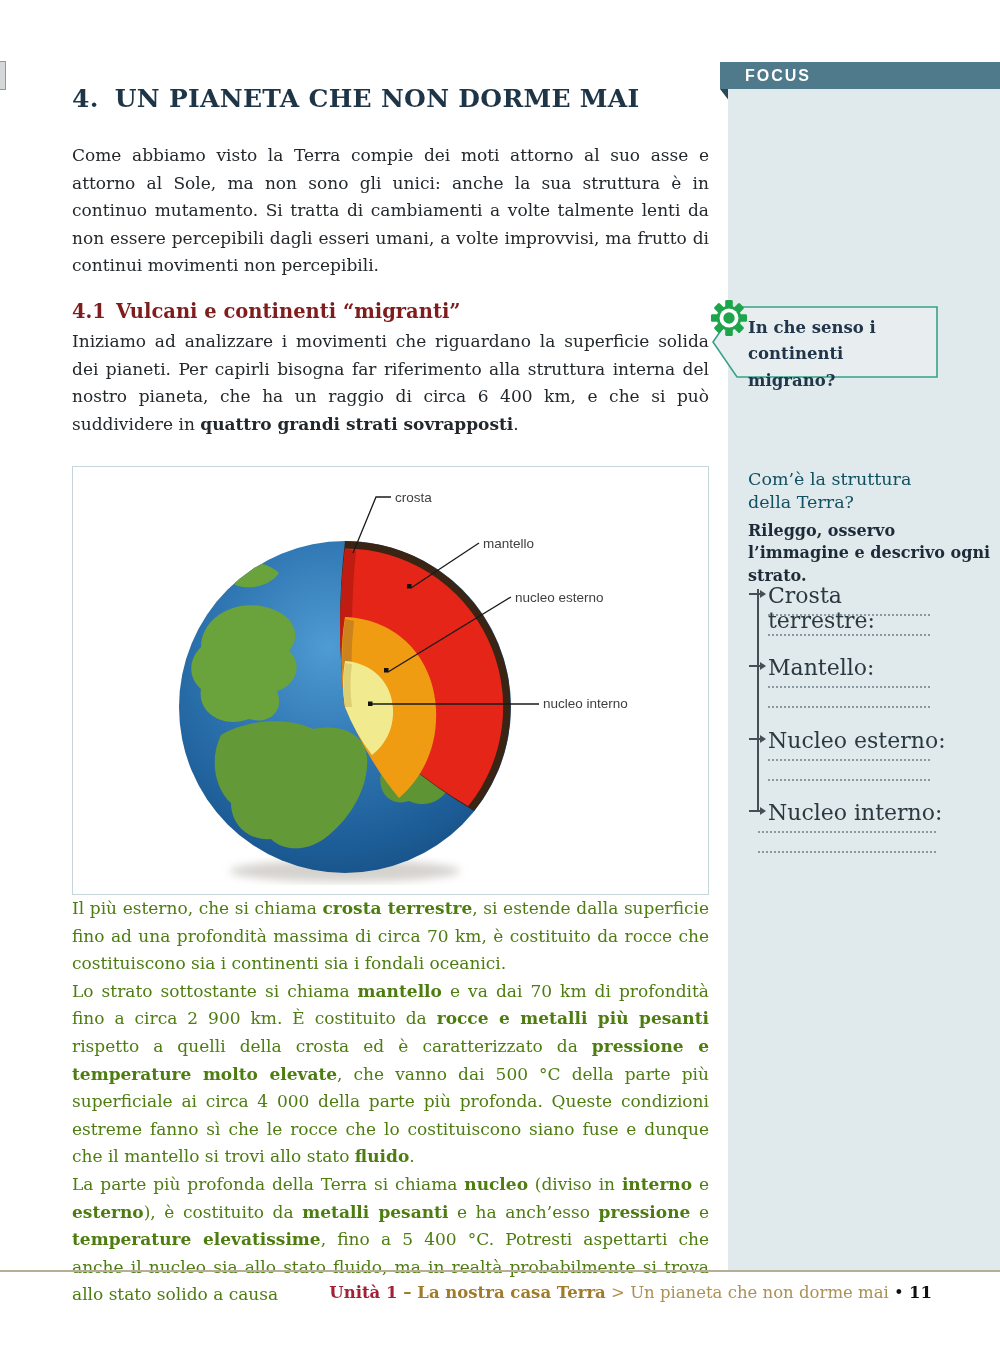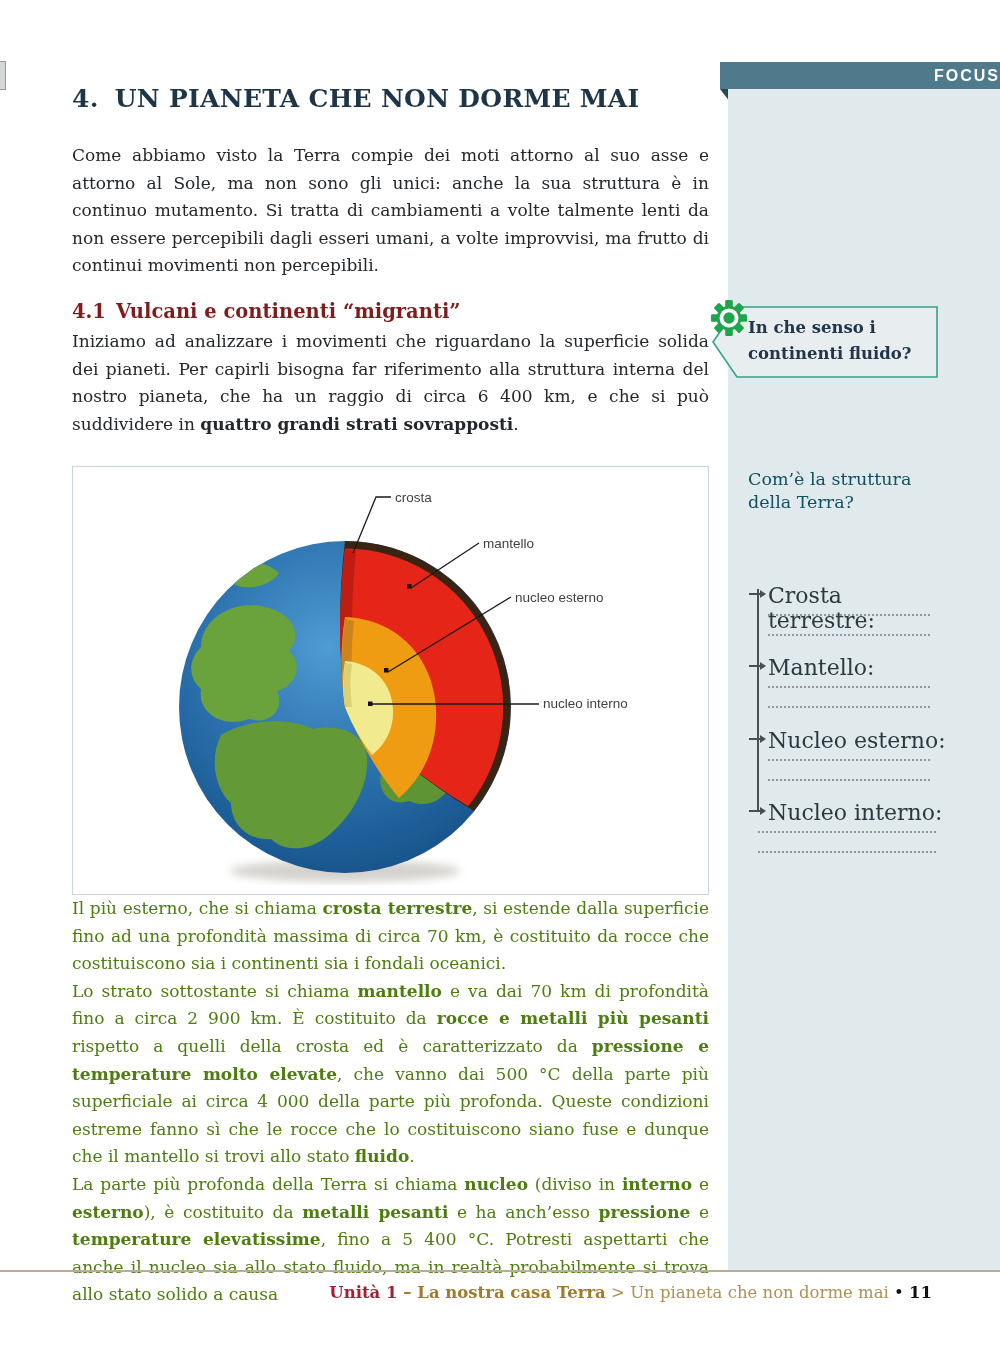--- a/index.html
+++ b/index.html
@@ -31,21 +31,21 @@
   .fig-label { font-family:"Liberation Sans", sans-serif; font-size:13.5px; fill:#3f3f3f; }
 
   .body-text { position:absolute; left:72px; top:895px; width:637px; }
   .body-text p { text-align:justify; font-size:17px; line-height:27.6px; color:#4d7c0f; }
 
   
   .sidebar { position:absolute; left:720px; top:62px; width:280px; height:1210px; }
   .focus-banner { position:absolute; left:0; top:0; width:280px; height:27px;
     background:#4f7a8c; }
   .focus-banner .lbl { font-family:"Liberation Sans", sans-serif; font-weight:bold;
-    font-size:16px; letter-spacing:2px; color:#ffffff; line-height:27px; padding-left:25px; display:block;text-align:right; }
+    font-size:16px; letter-spacing:2px; color:#ffffff; line-height:27px; padding-left:25px; display:block; }
   .focus-fold { position:absolute; left:0; top:27px; }
   .panel { position:absolute; left:8px; top:27px; width:272px; height:1182px; background:#e0e9eb; }
 
   .qbox { position:absolute; left:-18px; top:210px; width:230px; height:86px; }
   .qbox svg { position:absolute; left:0; top:0; }
   .qtext { position:absolute; left:38px; top:16px; width:168px;
     font-size:16.5px; font-weight:bold; color:#21364a; line-height:1.6; }
   .gear { position:absolute; left:186px; top:-11px; width:38px; height:38px; }
 
   .struct-head { position:absolute; left:20px; top:379px; width:205px;
@@ -165,39 +165,40 @@
     <svg class="focus-fold" width="10" height="13">
       <polygon points="0,0 10,0 10,13" fill="#2a4855"></polygon>
     </svg>
 
     <div class="panel">
 
       <div class="qbox">
         <svg width="230" height="86" viewBox="0 0 230 86">
           <polygon points="3,43 27,8 227,8 227,78 27,78" fill="#e8eef0" stroke="#38a18b" stroke-width="1.6"></polygon>
         </svg>
-        <div class="qtext">In che senso i continenti fluido?</div>
+        <div class="qtext">In che senso i continenti migrano?</div>
         <svg class="gear" viewBox="-20 -20 40 40">
           <g fill="#1ea54b">
             <rect x="-4" y="-19" width="8" height="9" rx="1.5"></rect>
             <rect x="-4" y="-19" width="8" height="9" rx="1.5" transform="rotate(45)"></rect>
             <rect x="-4" y="-19" width="8" height="9" rx="1.5" transform="rotate(90)"></rect>
             <rect x="-4" y="-19" width="8" height="9" rx="1.5" transform="rotate(135)"></rect>
             <rect x="-4" y="-19" width="8" height="9" rx="1.5" transform="rotate(180)"></rect>
             <rect x="-4" y="-19" width="8" height="9" rx="1.5" transform="rotate(225)"></rect>
             <rect x="-4" y="-19" width="8" height="9" rx="1.5" transform="rotate(270)"></rect>
             <rect x="-4" y="-19" width="8" height="9" rx="1.5" transform="rotate(315)"></rect>
             <circle r="13"></circle>
           </g>
           <circle r="10" fill="#ffffff"></circle>
           <circle r="6" fill="#1ea54b"></circle>
         </svg>
       </div>
 
       <div class="struct-head">Com’è la struttura della Terra?</div>
+      <div class="instruction">Rileggo, osservo l’immagine e descrivo ogni strato.</div>
 
       <div class="tree-rule"></div>
 
       <div class="s-item" style="top:494px">
         <span>Crosta terrestre:</span>
         <div class="answer-line al1"></div>
         <div class="answer-line al2"></div>
       </div>
       <div class="s-item" style="top:566px">
         <span>Mantello:</span>

